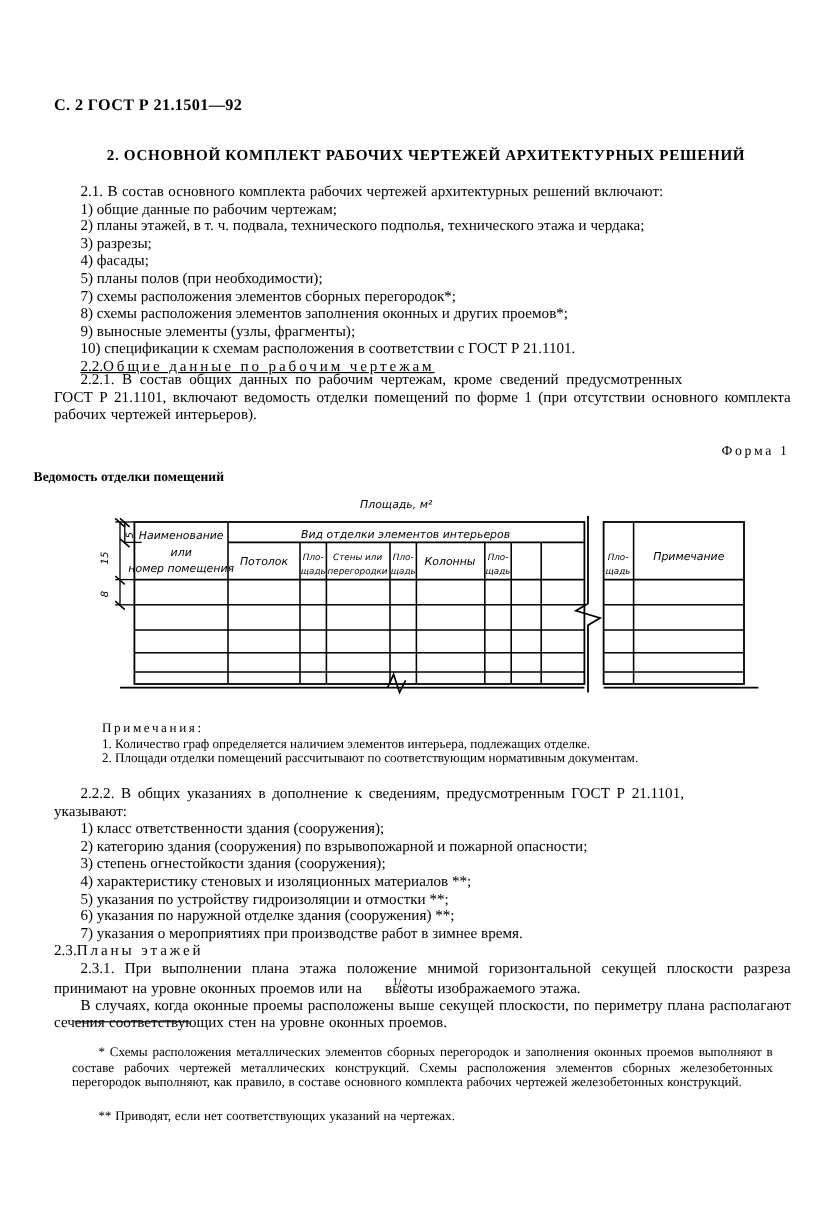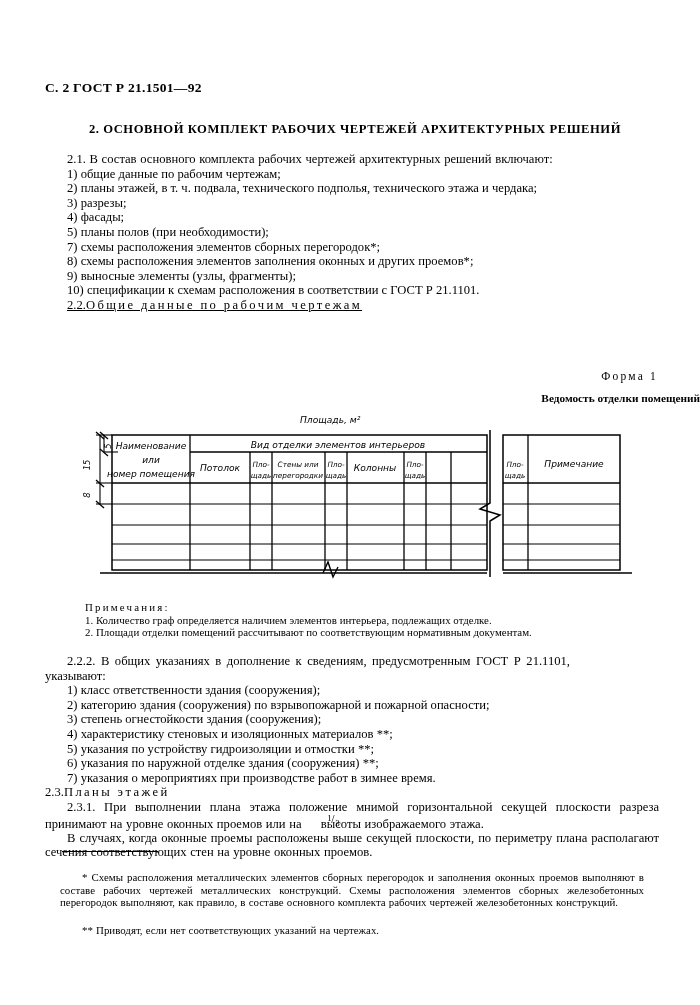--- a/index.html
+++ b/index.html
@@ -102,23 +102,24 @@
     position: absolute;
     right: 42px;
     top: 370px;
     font-size: 11.5px;
     letter-spacing: 2.2px;
   }
   .table-caption {
     position: absolute;
     left: 0; right: 0;
     top: 392px;
-    text-align: right;
+    text-align: left;
     font-weight: bold;
     font-size: 11.3px;
+    padding-left: 28px;
   }
 
   
   .drawing {
     position: absolute;
     left: 0;
     top: 405px;
     width: 672px;
     height: 200px;
   }
@@ -198,20 +199,24 @@
     <p class="li">3) разрезы;</p>
     <p class="li">4) фасады;</p>
     <p class="li">5)  планы полов  (при необходимости);</p>
     <p class="li">7) схемы расположения элементов   сборных перегородок*;</p>
     <p class="li">8) схемы расположения  элементов    заполнения  оконных и других проемов*;</p>
     <p class="li">9) выносные элементы  (узлы, фрагменты);</p>
     <p class="li">10) спецификации к схемам расположения  в соответствии с ГОСТ Р 21.1101.</p>
     <p class="li" style="text-indent:22px;text-decoration:underline;"><span class="hdr-num">2.2.</span><span class="spaced">Общие данные по рабочим чертежам</span></p>
   </div>
 
+  <div class="body-block" id="block-221">
+    <p class="para nojust" style="word-spacing:3.2px;">2.2.1. В состав общих данных по рабочим   чертежам,  кроме   сведений  предусмотренных</p>
+    <p class="para" style="text-indent:0;">ГОСТ Р 21.1101, включают ведомость отделки помещений по форме 1 (при отсутствии  основного комплекта рабочих чертежей интерьеров).</p>
+  </div>
 
   <div class="form-label">Форма 1</div>
   <div class="table-caption">Ведомость отделки помещений</div>
 
   <div class="drawing">
     <svg width="700" height="200" viewBox="0 0 700 200" xmlns="http://www.w3.org/2000/svg">
       <g fill="none" stroke="#000" stroke-width="1.5">
 
         <rect x="112" y="30" width="375" height="135"></rect>
 

